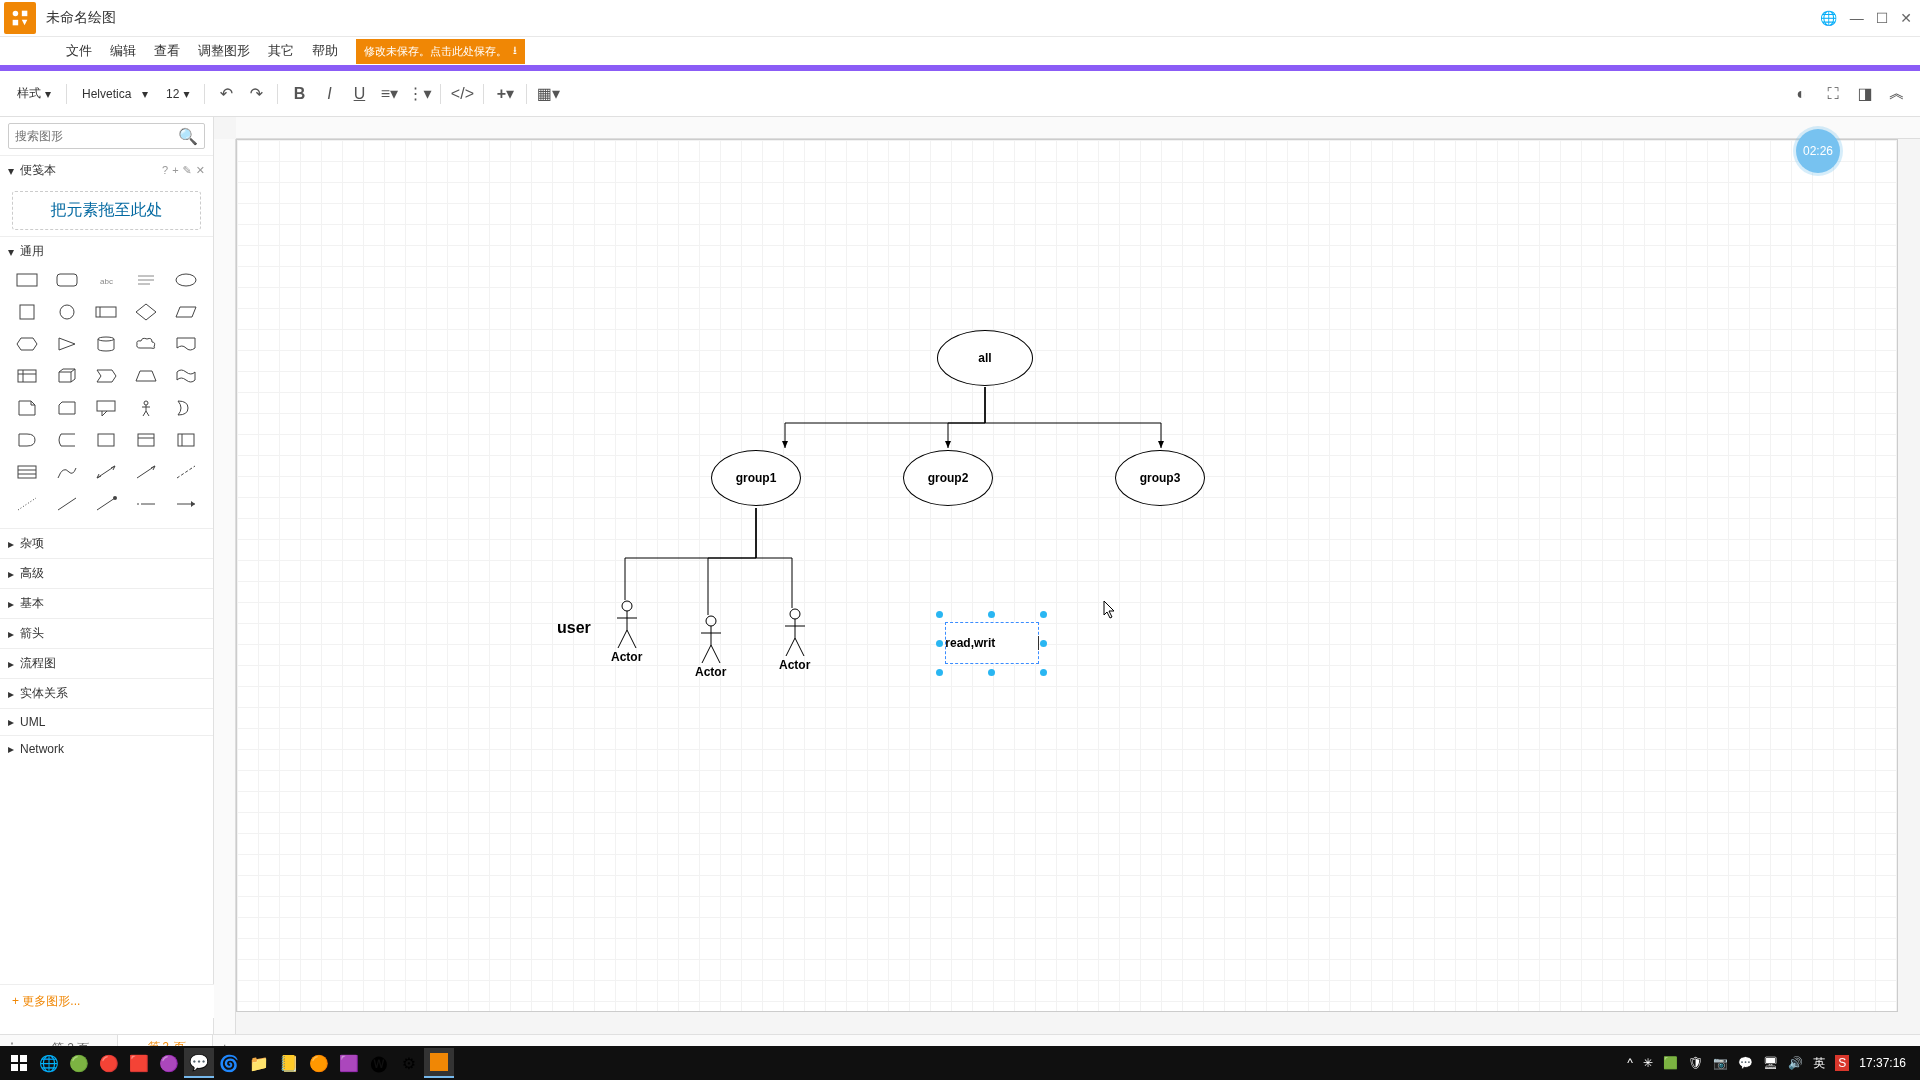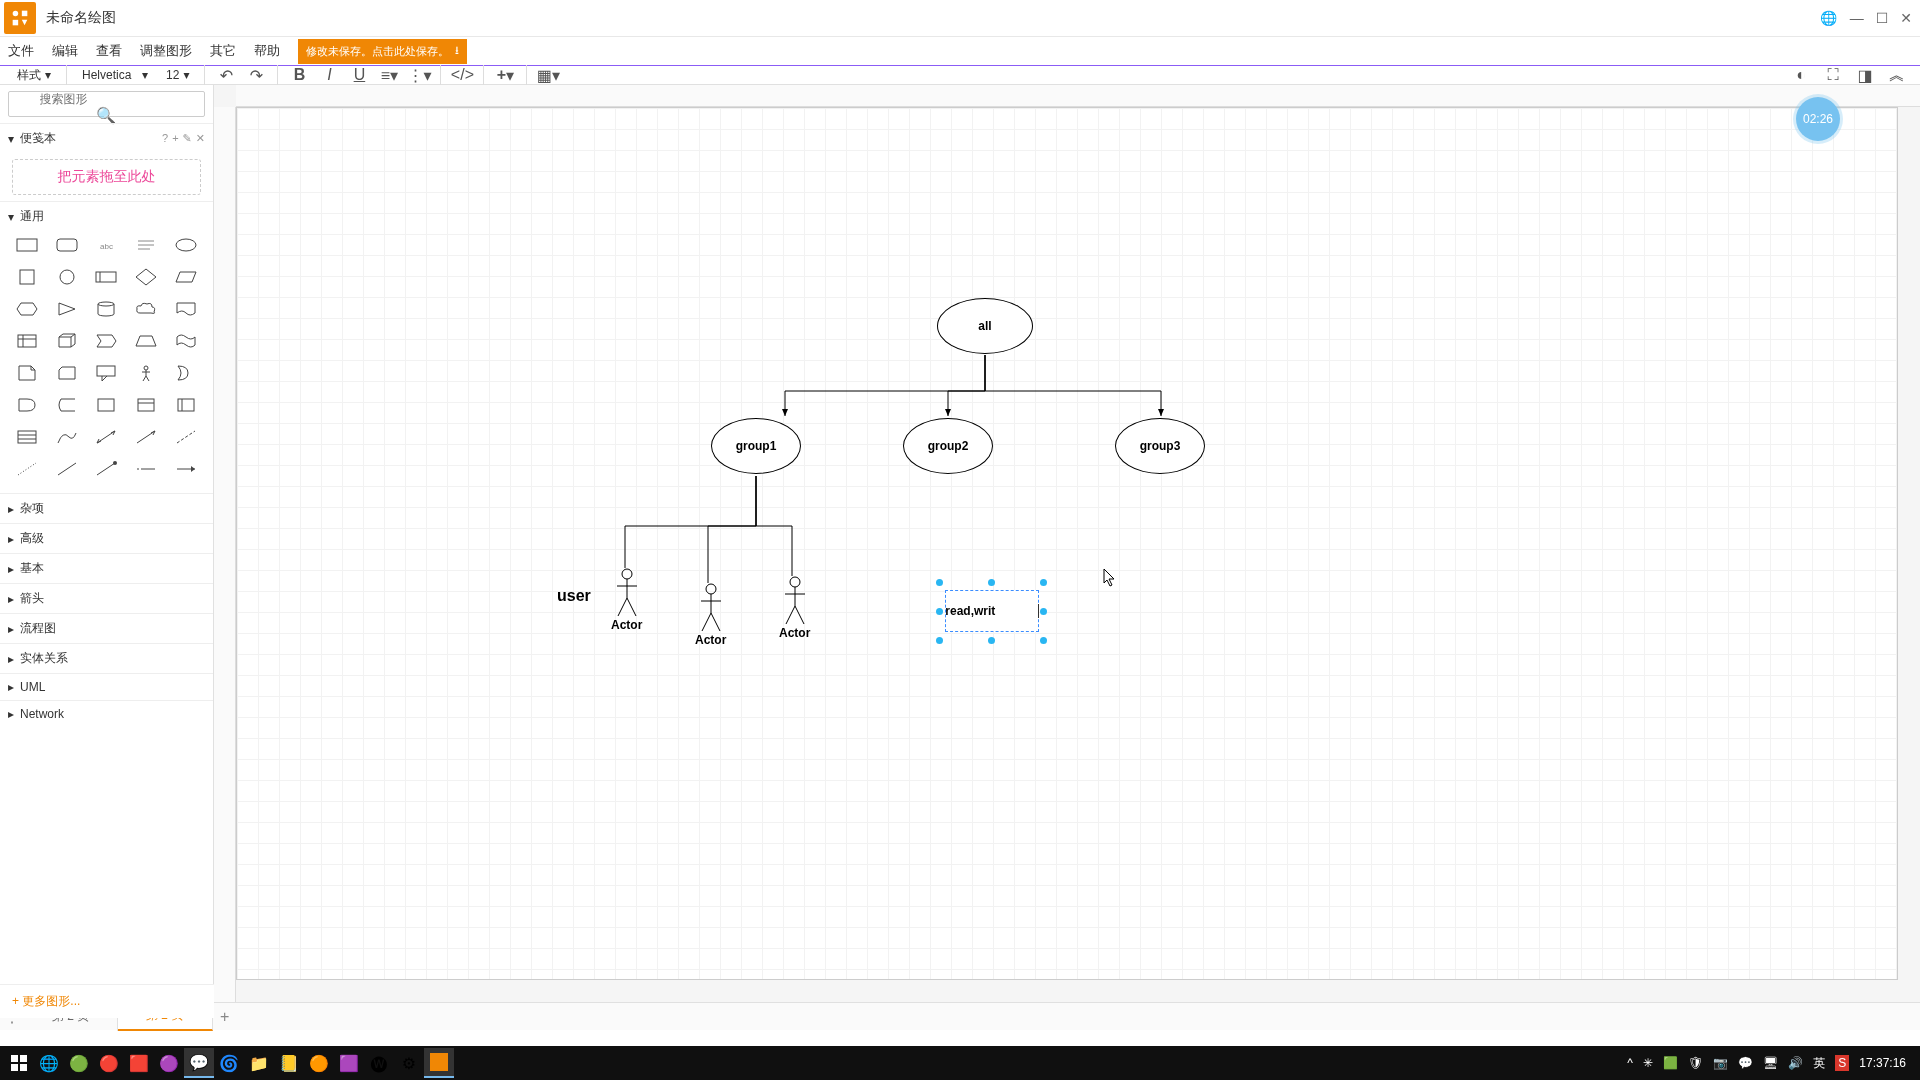--- a/index.html
+++ b/index.html
@@ -3,38 +3,38 @@
 <meta charset="utf-8">
 <style>
 * { margin:0; padding:0; box-sizing:border-box; font-family:Helvetica,Arial,sans-serif; }
 body { background:#fff; overflow:hidden; width:1920px; height:1080px; position:relative; user-select:none; }
 .titlebar { height:37px; background:#fff; display:flex; align-items:center; border-bottom:1px solid #e8e8e8; }
 .logo { width:32px; height:32px; background:#f08705; margin:2px 10px 2px 4px; display:flex; align-items:center; justify-content:center; border-radius:2px; }
 .logo svg { width:22px; height:22px; }
 .title { font-size:14px; color:#333; font-weight:normal; }
 .title-right { margin-left:auto; display:flex; align-items:center; gap:12px; padding-right:8px; }
 .title-right span { color:#666; cursor:pointer; font-size:14px; }
-.menubar { height:28px; display:flex; align-items:center; gap:2px; }
+.menubar { height:28px; display:flex; align-items:center; padding-left:58px; gap:2px; }
 .menubar .menu-item { padding:3px 8px; font-size:13px; color:#333; cursor:pointer; }
 .unsaved { background:#f08705; color:#fff; font-size:11px; padding:3px 8px; margin-left:8px; display:flex; align-items:center; gap:6px; }
-.toolbar { height:20px; border-top:1px solid #8b5cf6; border-bottom:1px solid #e0e0e0; display:flex; align-items:center; padding:0 10px; gap:4px; }
+.toolbar { height:52px; border-top:6px solid #8b5cf6; border-bottom:1px solid #e0e0e0; display:flex; align-items:center; padding:0 10px; gap:4px; }
 .toolbar .tb-select { padding:3px 6px; border:1px solid transparent; cursor:pointer; display:flex; align-items:center; gap:4px; font-size:12px; color:#333; }
 .toolbar .divider { width:1px; height:20px; background:#ddd; margin:0 4px; }
 .toolbar .tb-btn { width:26px; height:26px; display:flex; align-items:center; justify-content:center; cursor:pointer; color:#555; }
 .toolbar-right { margin-left:auto; display:flex; gap:6px; }
 .mainrow { display:flex; height:calc(1080px - 37px - 28px - 36px - 28px - 34px); }
 .sidebar { width:214px; border-right:1px solid #e0e0e0; background:#fff; display:flex; flex-direction:column; overflow:hidden; }
-.searchbox { margin:6px 8px; border:1px solid #ccc; height:26px; display:flex; align-items:center; border-radius:2px;flex-direction:column; }
+.searchbox { margin:6px 8px; border:1px solid #ccc; height:26px; display:flex; align-items:center; border-radius:2px; }
 .searchbox input { border:none; flex:1; padding:0 6px; font-size:12px; outline:none; }
 .searchbox .search-icon { padding:0 6px; color:#888; }
 .cat { border-top:1px solid #eee; }
 .cat-head { display:flex; align-items:center; padding:6px 8px; font-size:12px; color:#333; cursor:pointer; }
 .cat-head .caret { margin-right:4px; width:8px; }
 .cat-head .tools { margin-left:auto; display:flex; gap:4px; color:#999; font-size:11px; }
-.scratch { margin:6px 12px; border:1px dashed #ccc; border-radius:3px; padding:8px; text-align:center; font-size:14px; color:#ec4899; }
+.scratch { margin:6px 12px; border:1px dashed #ccc; border-radius:3px; padding:8px; text-align:center; font-size:16px; color:#0369a1; }
 .shapes { display:grid; grid-template-columns:repeat(5,1fr); gap:2px; padding:4px 8px; }
 .shape-cell { height:30px; display:flex; justify-content:center; cursor:pointer; }
 .shape-cell svg { width:24px; height:20px; }
 .more-shapes { position:absolute; bottom:62px; left:0; width:214px; padding:8px 12px; font-size:12px; color:#f08705; cursor:pointer; border-top:1px solid #eee; background:#fff; }
 .canvas-wrap { flex:1; position:relative; background:#f5f5f5; overflow:hidden; }
 .ruler-h { position:absolute; top:0; left:22px; right:0; height:22px; background:#fafafa; border-bottom:1px solid #ddd; }
 .ruler-v { position:absolute; top:22px; left:0; width:22px; bottom:0; background:#fafafa; border-right:1px solid #ddd; }
 .canvas { position:absolute; top:22px; left:22px; right:22px; bottom:22px; background:#fff;
   background-image:linear-gradient(#f2f2f2 1px,transparent 1px),linear-gradient(90deg,#f2f2f2 1px,transparent 1px);
   background-size:21px 21px; border:1px solid #ccc; }

